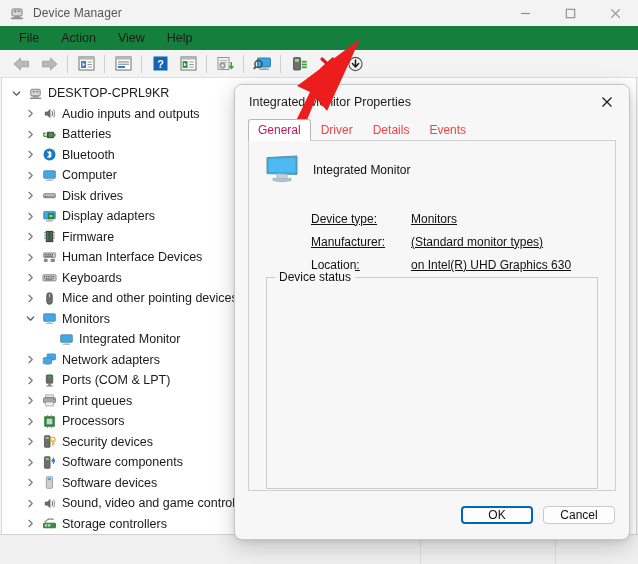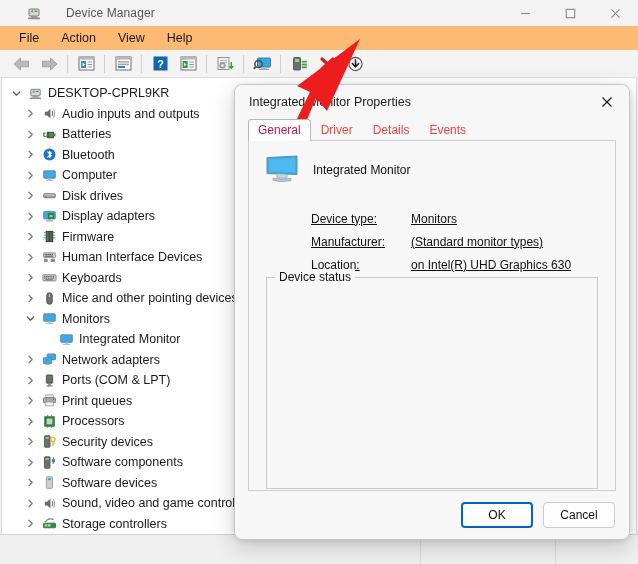--- a/index.html
+++ b/index.html
@@ -17,36 +17,36 @@
     display:flex; flex-direction:column;
   }
 
   
   #titlebar {
     height:26px; flex:0 0 26px;
     background:#f3f3f3;
     display:flex; align-items:center;
     position:relative;
   }
-  #titlebar .tb-left { display:flex; align-items:center; padding-left:26px; gap:24px; }
+  #titlebar .tb-left { display:flex; align-items:center; padding-left:9px; gap:8px; }
   #app-icon { width:16px; height:16px; position:relative; }
   #titlebar .tb-title {
     font-size:12px; color:#555; letter-spacing:.1px;
   }
   .wincontrols { position:absolute; right:0; top:0; height:26px; display:flex; }
   .wincontrols .wc {
     width:45px; height:26px; display:flex; align-items:center; justify-content:center;
     color:#8a8a8a;
   }
   .wc svg { display:block; }
 
   
   #menubar {
     height:24px; flex:0 0 24px;
-    background:#fdba74;
+    background:#15803d;
     display:flex; align-items:center; padding-left:8px;
     border-bottom:0px;
   }
   #menubar .menu-item {
     font-size:12.5px; color:#1b1b1b; padding:3px 11px; border-radius:3px;
   }
 
   
   #toolbar {
     height:28px; flex:0 0 28px;
@@ -182,21 +182,21 @@
     padding:3px 0;
   }
   .sbar-arrow { color:#9a9a9a; }
 
   
   #dlg-footer {
     flex:0 0 48px; height:48px; display:flex; align-items:center;
     justify-content:flex-end; gap:10px; padding-right:14px;
   }
   .dlg-btn {
-    width:72px; height:26px; font-size:12px; color:#111;
+    width:72px; height:18px; font-size:12px; color:#111;
     background:#fdfdfd; border:1px solid #cacaca; border-radius:4px;
     display:flex; align-items:center; justify-content:center;
   }
   .dlg-btn.default { border:2px solid #0067c0; }
 
   
   #annotation-arrow {
     position:absolute; left:277px; top:37px; width:86px; height:104px;
     pointer-events:none;
   }

